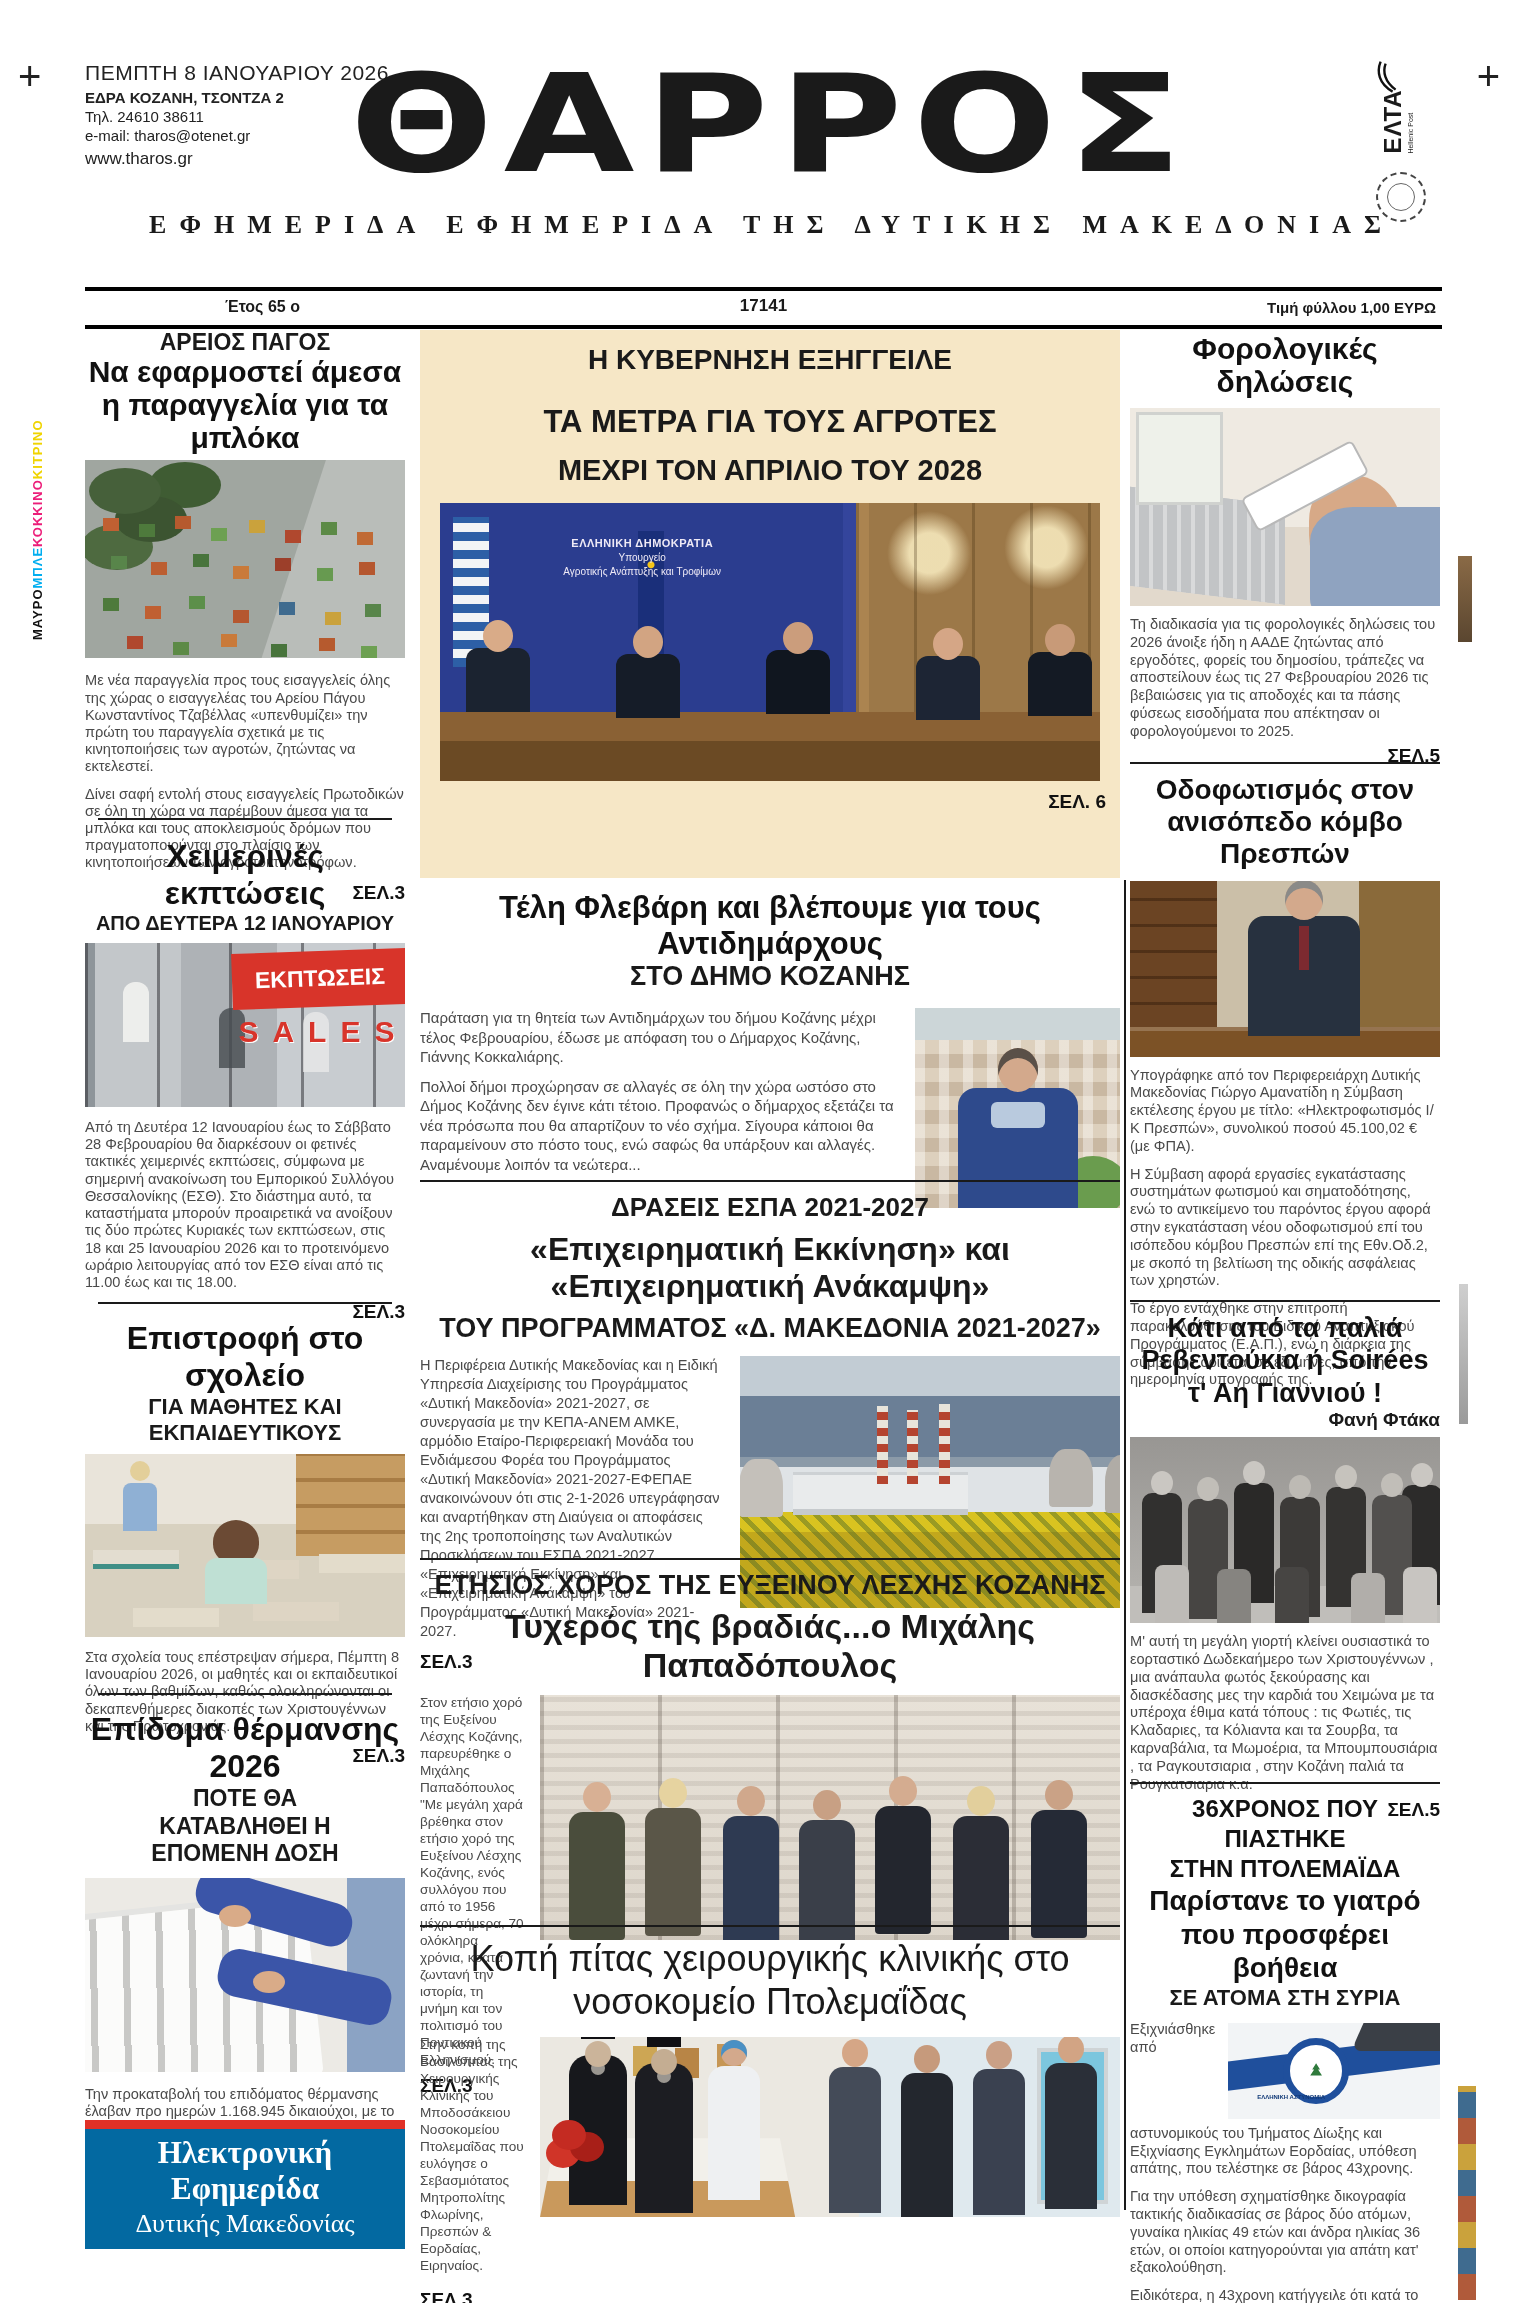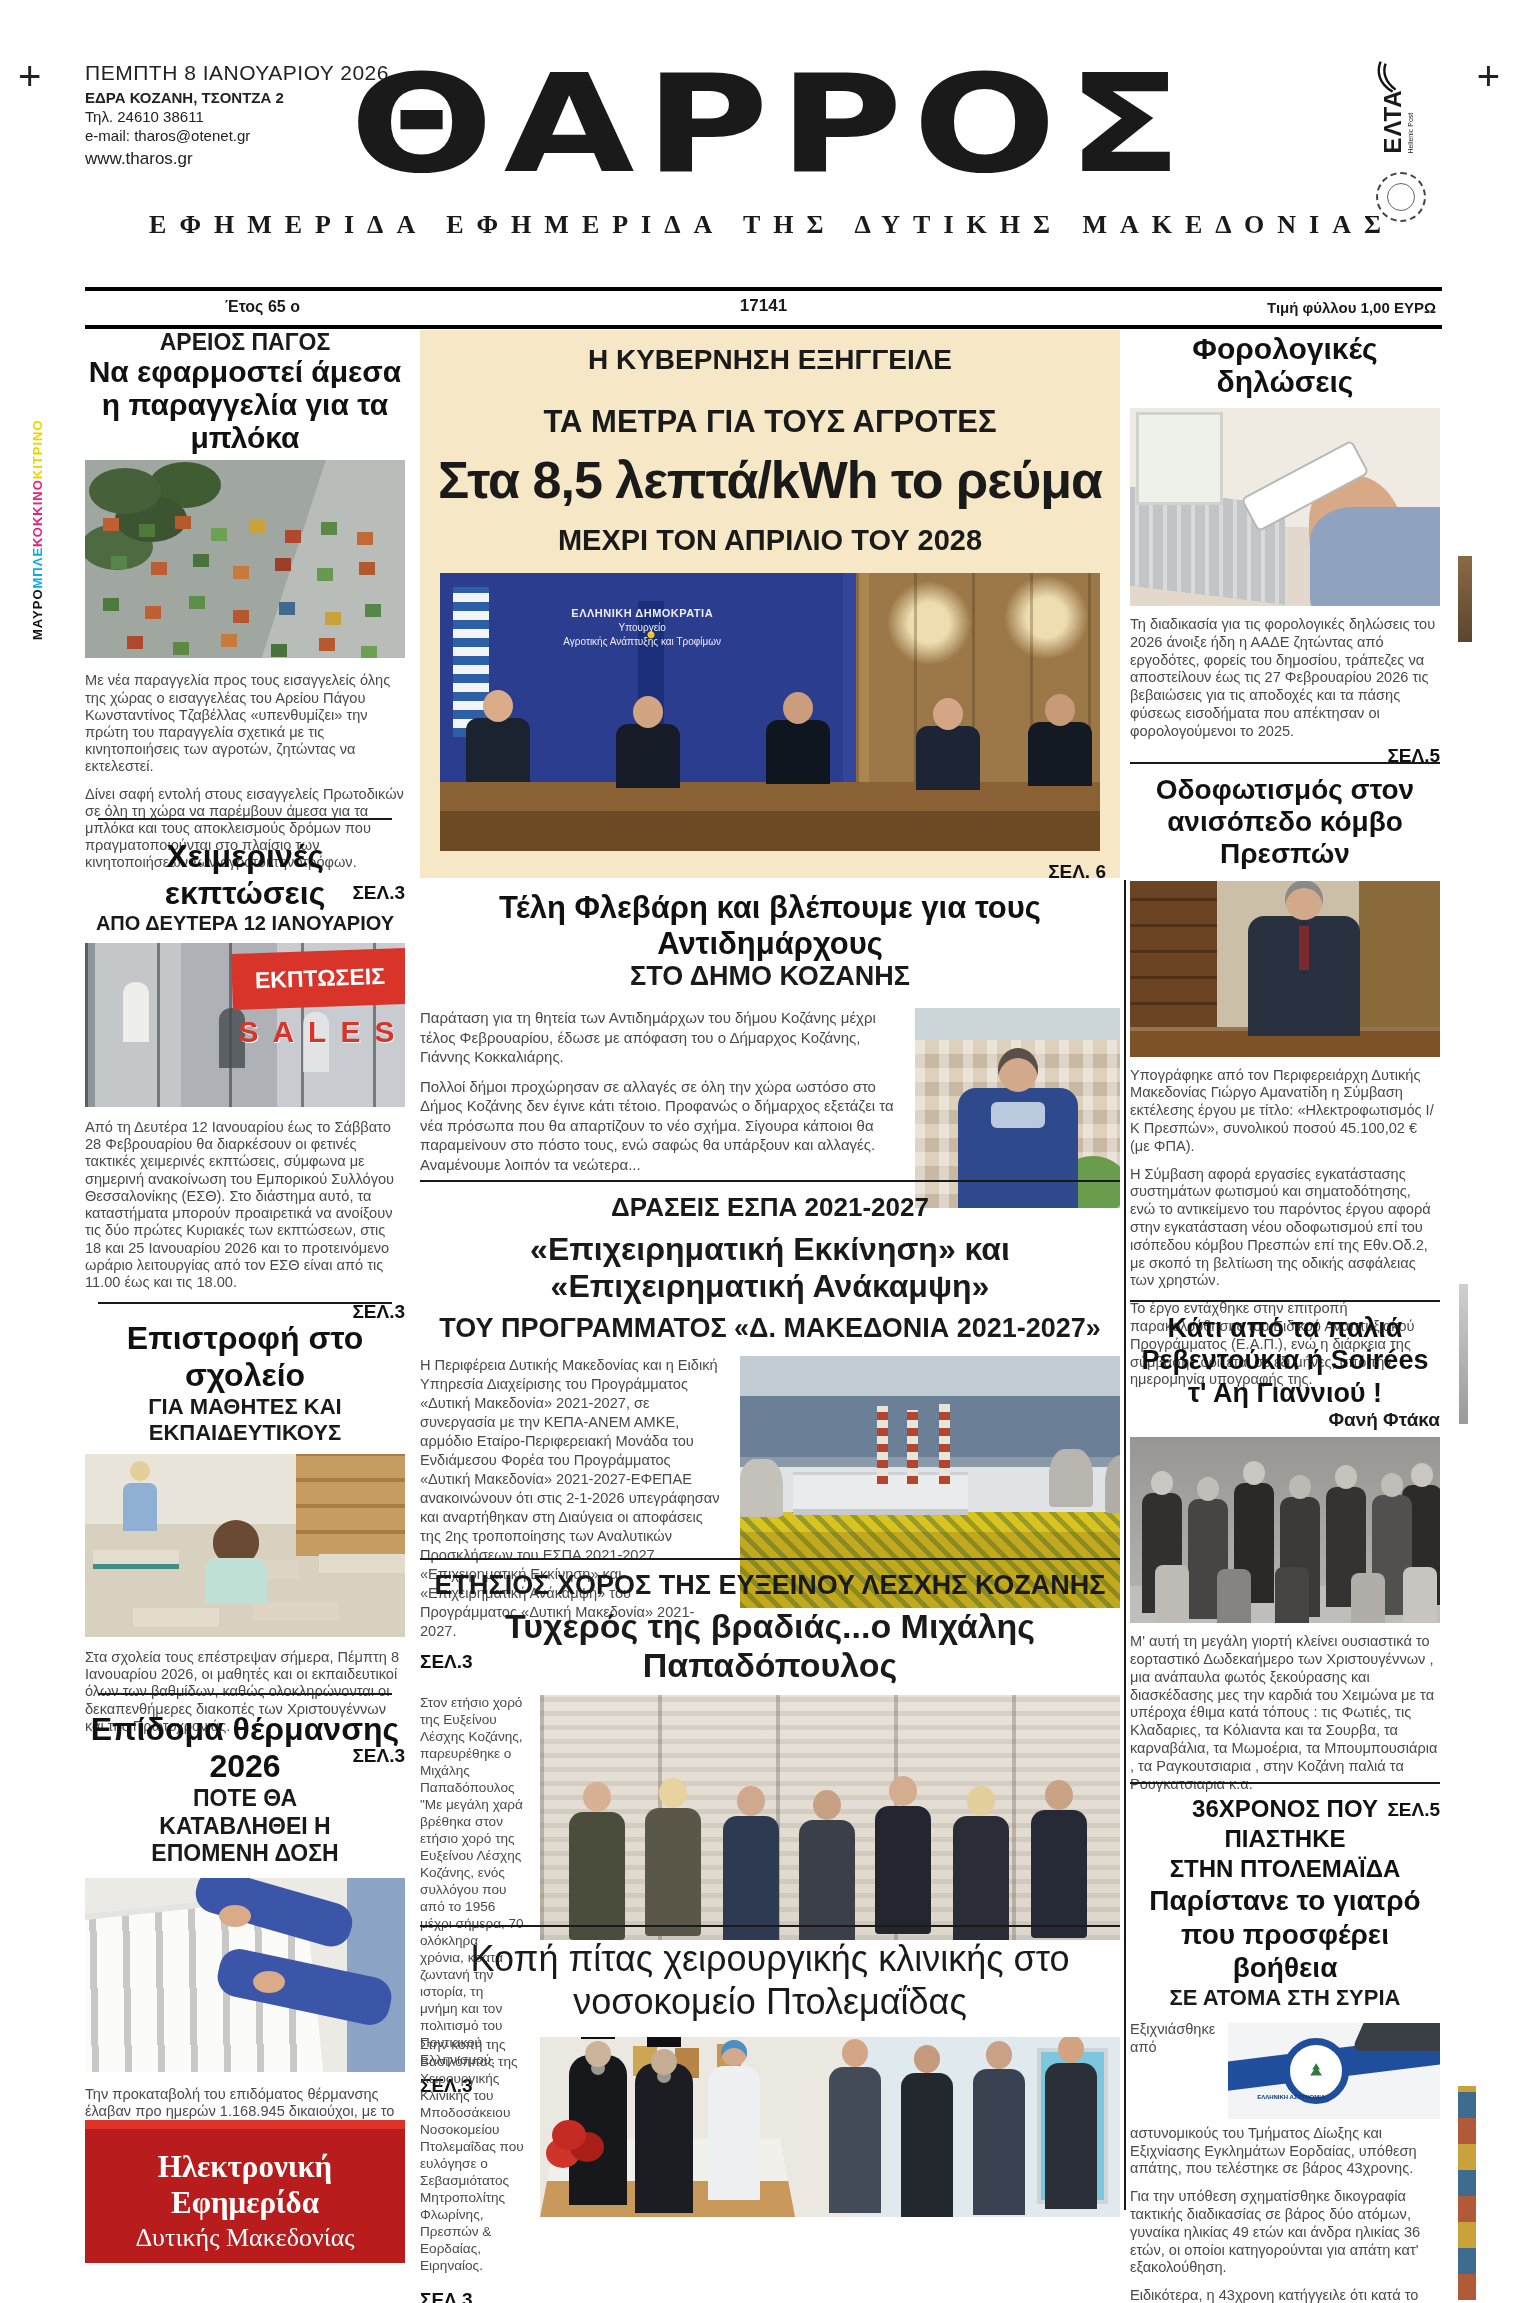--- a/index.html
+++ b/index.html
@@ -103,21 +103,21 @@
       background:repeating-linear-gradient(95deg,#fbfbfa 0 26px,#c8c8c6 26px 33px);
       transform:rotate(-6deg);border-radius:6px;box-shadow:0 -6px 0 #e4e4e2;}
   .arm{position:absolute;background:#3b55a8;border-radius:20px;z-index:2;}
   .arm.a1{right:16%;top:4%;width:160px;height:44px;transform:rotate(16deg);}
   .arm.a2{right:4%;top:44%;width:175px;height:48px;transform:rotate(12deg);}
   .hand{position:absolute;left:42%;top:14%;width:32px;height:22px;background:#d9ab88;border-radius:50%;
       z-index:3;box-shadow:34px 66px 0 #d9ab88;}
   
   .ad{position:absolute;left:0;right:0;}
   .ad .strip{height:9px;background:#e03127;}
-  .ad .blk{background:#b91c1c;color:#fff;text-align:center;padding:20px 0 10px;}
+  .ad .blk{background:#0369a1;color:#fff;text-align:center;padding:6px 0 10px;}
   .ad .t1{font-family:"Liberation Serif",serif;font-weight:700;font-size:31px;}
   .ad .t2{font-family:"Liberation Serif",serif;font-size:26px;margin-top:2px;}
   
   .cream{position:absolute;left:0;right:0;top:0;height:548px;background:#f6e7c6;padding:0;}
   .cream .k1{font-size:28px;font-weight:800;text-align:center;margin-top:14px;}
   .cream .k2{font-size:31px;font-weight:800;text-align:center;margin-top:28px;}
   .cream .big{font-size:52px;font-weight:800;text-align:center;margin-top:10px;letter-spacing:-1px;}
   .cream .k3{font-size:29px;font-weight:800;text-align:center;margin-top:14px;}
   .ph-conf{width:660px;height:278px;margin:16px auto 0;
       background:linear-gradient(90deg,#2b3d8f 0 61%,#34459c 61% 63%,#ab8450 63% 65%,#9c7848 65% 100%);}
@@ -388,21 +388,20 @@
         <div class="t2">Δυτικής Μακεδονίας</div>
       </div>
     </div>
   </div>
 
   <div class="colC">
 
     <div class="cream">
       <div class="k1">Η ΚΥΒΕΡΝΗΣΗ ΕΞΗΓΓΕΙΛΕ</div>
       <div class="k2">ΤΑ  ΜΕΤΡΑ ΓΙΑ ΤΟΥΣ ΑΓΡΟΤΕΣ</div>
-      <div class="big">Στα 8,5 λεπτά/kWh το ρεύμα</div>
       <div class="k3">ΜΕΧΡΙ ΤΟΝ ΑΠΡΙΛΙΟ ΤΟΥ  2028</div>
       <div class="photo ph-conf">
         <div class="gr-flag"></div>
         <div class="eu-flag"></div>
         <div class="conf-txt">
           <div class="b">ΕΛΛΗΝΙΚΗ ΔΗΜΟΚΡΑΤΙΑ</div>
           <div>Υπουργείο</div>
           <div>Αγροτικής Ανάπτυξης και Τροφίμων</div>
         </div>
         <div class="conf-b"></div>

